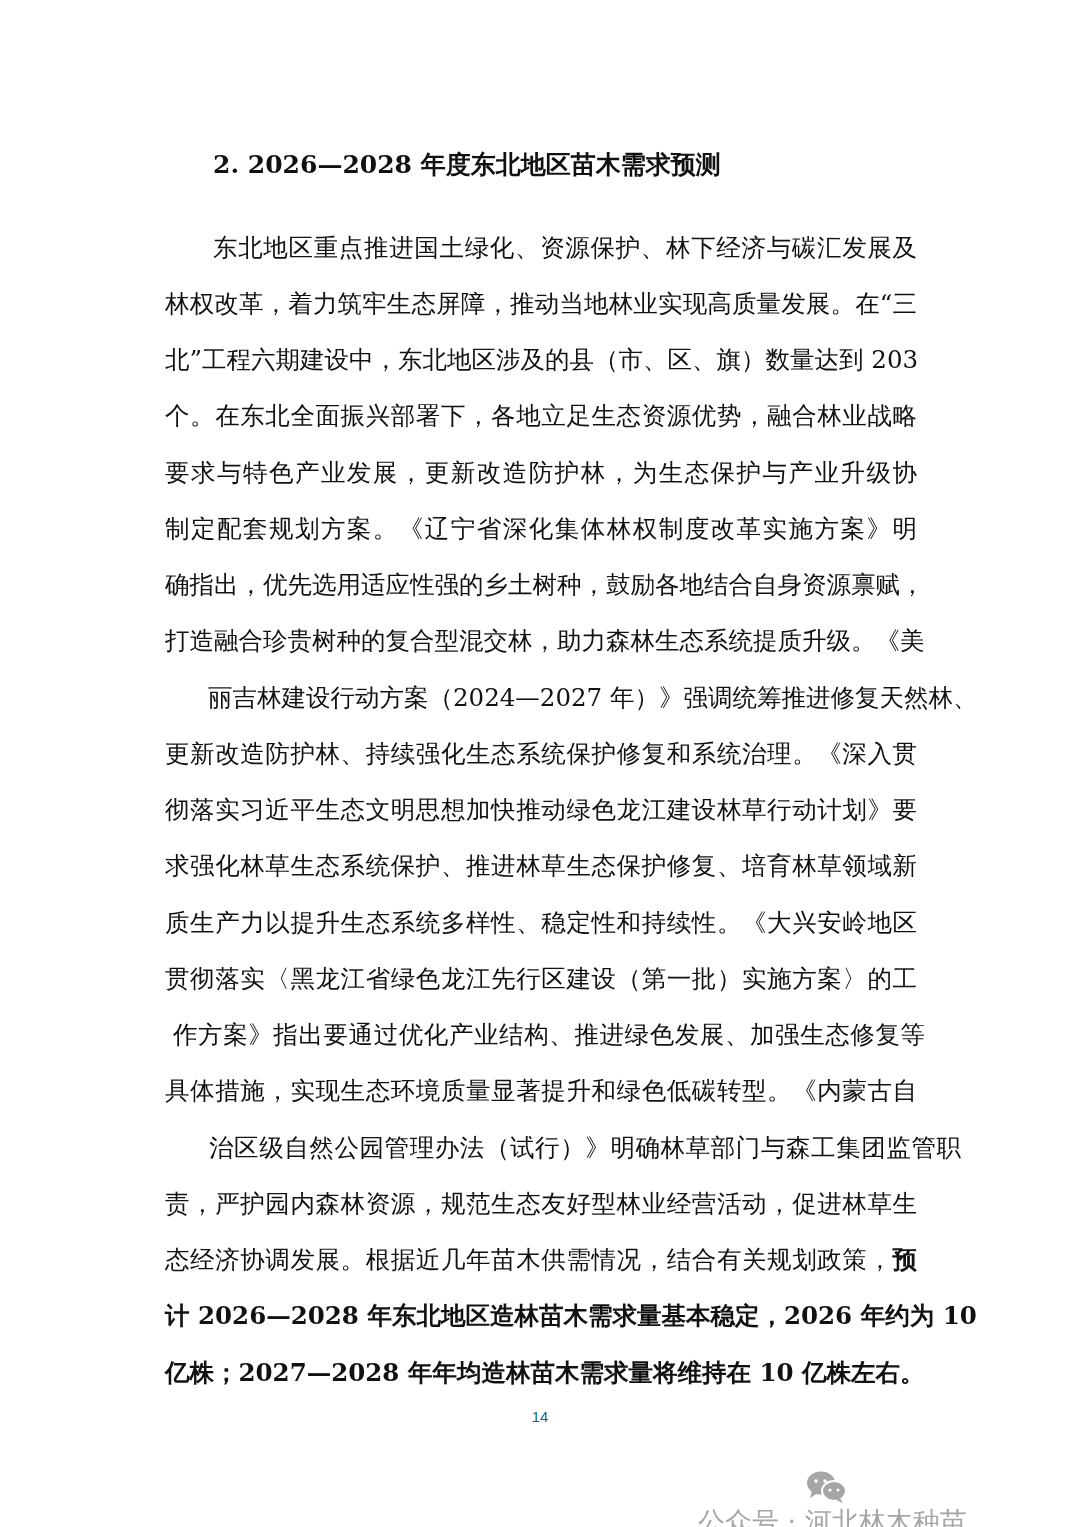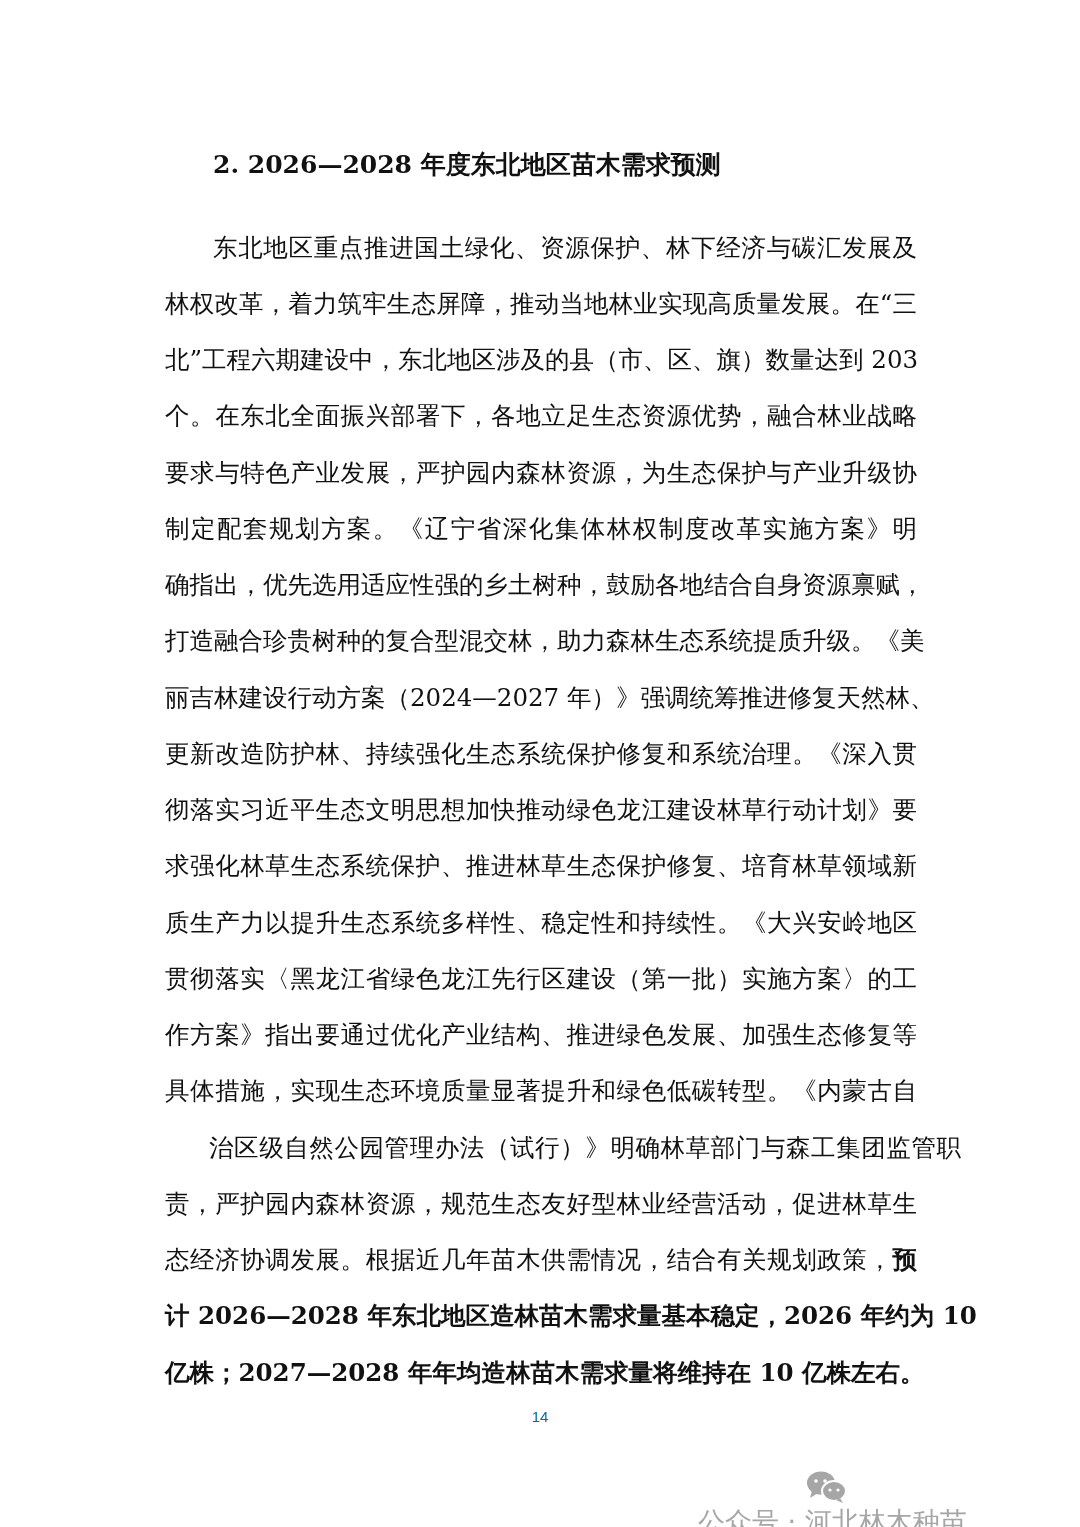--- a/index.html
+++ b/index.html
@@ -32,31 +32,31 @@
 </head>
 <body>
 
 <div class="page">
   <div class="heading">2. 2026—2028 年度东北地区苗木需求预测</div>
 
   <div class="line first" style="top:223px;">东北地区重点推进国土绿化、资源保护、林下经济与碳汇发展及</div>
   <div class="line" style="top:279px;">林权改革，着力筑牢生态屏障，推动当地林业实现高质量发展。在“三</div>
   <div class="line" style="top:335px;">北”工程六期建设中，东北地区涉及的县（市、区、旗）数量达到 203</div>
   <div class="line" style="top:391px;">个。在东北全面振兴部署下，各地立足生态资源优势，融合林业战略</div>
-  <div class="line" style="top:448px;">要求与特色产业发展，严护园内森林资源，为生态保护与产业升级协</div>
+  <div class="line" style="top:448px;">要求与特色产业发展，更新改造防护林，为生态保护与产业升级协</div>
   <div class="line" style="top:504px;">制定配套规划方案。《辽宁省深化集体林权制度改革实施方案》明</div>
   <div class="line" style="top:560px;">确指出，优先选用适应性强的乡土树种，鼓励各地结合自身资源禀赋，</div>
   <div class="line" style="top:616px;">打造融合珍贵树种的复合型混交林，助力森林生态系统提质升级。《美</div>
-  <div class="line" style="top:673px;">丽吉林建设行动方案（2024—2027 年）》强调统筹推进修复天然林、</div>
+  <div class="line" style="top:673px;margin-left:43px;">丽吉林建设行动方案（2024—2027 年）》强调统筹推进修复天然林、</div>
   <div class="line" style="top:729px;">更新改造防护林、持续强化生态系统保护修复和系统治理。《深入贯</div>
   <div class="line" style="top:785px;">彻落实习近平生态文明思想加快推动绿色龙江建设林草行动计划》要</div>
   <div class="line" style="top:841px;">求强化林草生态系统保护、推进林草生态保护修复、培育林草领域新</div>
   <div class="line" style="top:898px;">质生产力以提升生态系统多样性、稳定性和持续性。《大兴安岭地区</div>
   <div class="line" style="top:954px;">贯彻落实〈黑龙江省绿色龙江先行区建设（第一批）实施方案〉的工</div>
-  <div class="line" style="top:1010px;">作方案》指出要通过优化产业结构、推进绿色发展、加强生态修复等</div>
+  <div class="line" style="top:1010px;margin-left:8px;">作方案》指出要通过优化产业结构、推进绿色发展、加强生态修复等</div>
   <div class="line" style="top:1066px;">具体措施，实现生态环境质量显著提升和绿色低碳转型。《内蒙古自</div>
   <div class="line" style="top:1123px;margin-left:44px;">治区级自然公园管理办法（试行）》明确林草部门与森工集团监管职</div>
   <div class="line" style="top:1179px;">责，严护园内森林资源，规范生态友好型林业经营活动，促进林草生</div>
   <div class="line" style="top:1235px;">
     <span>态经济协调发展。根据近几年苗木供需情况，结合有关规划政策，</span><span class="bold">预</span>
   </div>
   <div class="line bold" style="top:1291px;">计 2026—2028 年东北地区造林苗木需求量基本稳定，2026 年约为 10</div>
   <div class="line bold last-short" style="top:1348px;">亿株；2027—2028 年年均造林苗木需求量将维持在 10 亿株左右。</div>
 
   <div class="page-number">14</div>

